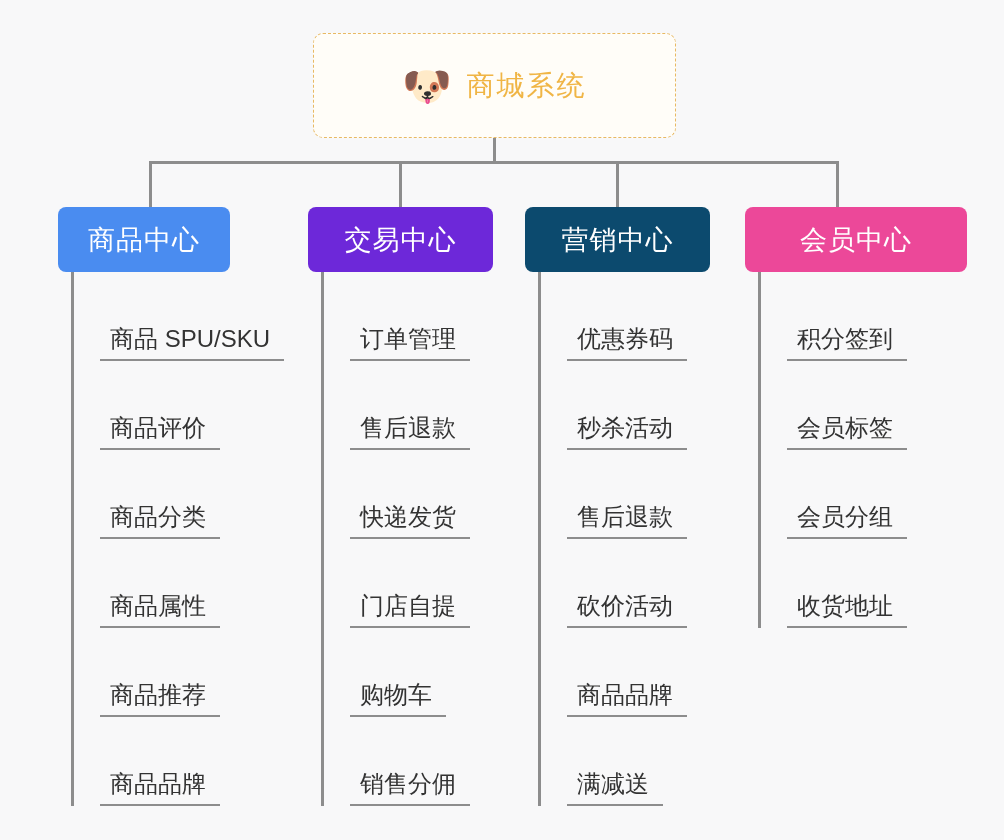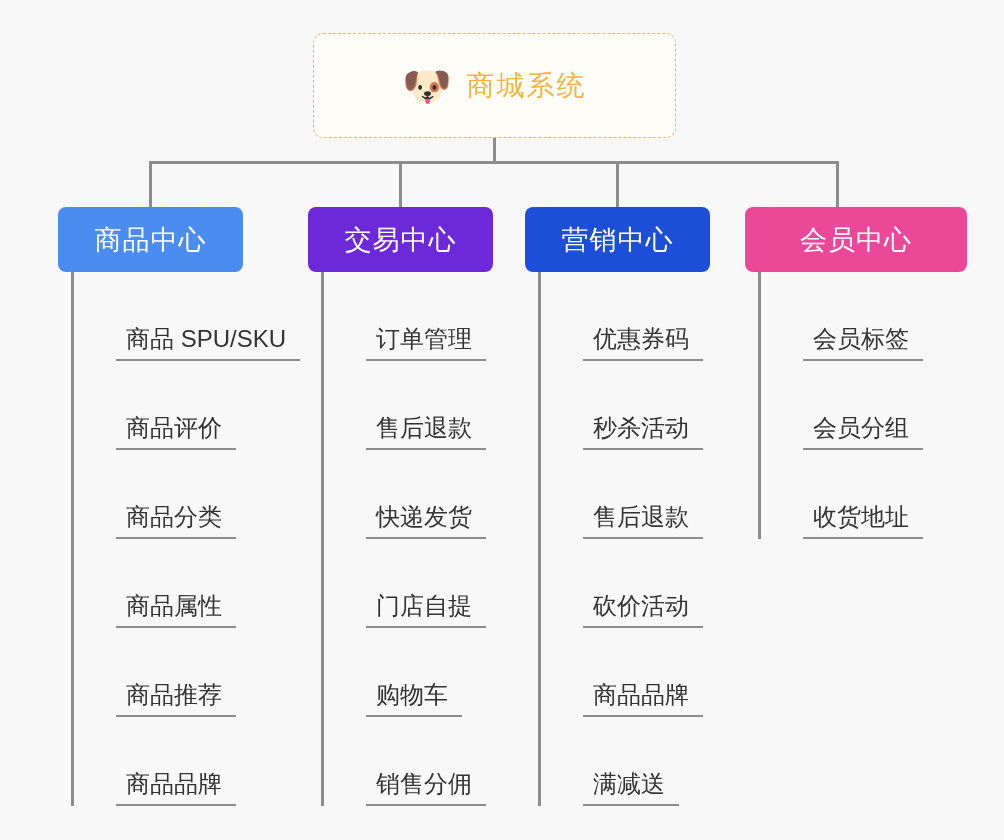--- a/index.html
+++ b/index.html
@@ -77,21 +77,20 @@
     position: relative;
     margin-left: 13px;
     border-left: 3px solid #8d8d8d;
     padding-top: 0;
   }
   .item {
     position: relative;
     height: 89px;
     display: flex;
     align-items: flex-end;
-    margin-left: 16px;
   }
   .item-label {
     display: inline-block;
     margin-left: 26px;
     padding: 0 14px 6px 10px;
     border-bottom: 2px solid #8d8d8d;
     font-size: 24px;
     color: #333333;
     white-space: nowrap;
     line-height: 1.15;
@@ -108,21 +107,21 @@
   </div>
 
   <div class="conn conn-v" style="left:493px; top:138px; height:26px;"></div>
   <div class="conn conn-h" style="left:149px; top:161px; width:690px;"></div>
   <div class="conn conn-v" style="left:149px; top:161px; height:46px;"></div>
   <div class="conn conn-v" style="left:399px; top:161px; height:46px;"></div>
   <div class="conn conn-v" style="left:616px; top:161px; height:46px;"></div>
   <div class="conn conn-v" style="left:836px; top:161px; height:46px;"></div>
 
   <div class="column" style="left:58px; width:250px;">
-    <div class="cat-header" style="width:185px; background:#4a8cf0;">
+    <div class="cat-header" style="width:172px; background:#4a8cf0;">
       <span>商品中心</span>
     </div>
     <div class="items">
       <div class="item">
           <span class="item-label">商品 SPU/SKU</span>
         </div>
       <div class="item">
           <span class="item-label">商品评价</span>
         </div>
       <div class="item">
@@ -160,21 +159,21 @@
       <div class="item">
           <span class="item-label">购物车</span>
         </div>
       <div class="item">
           <span class="item-label">销售分佣</span>
         </div>
     </div>
   </div>
 
   <div class="column" style="left:525px; width:220px;">
-    <div class="cat-header" style="width:185px; background:#1d4ed8;">
+    <div class="cat-header" style="width:185px; background:#0c4a6e;">
       <span>营销中心</span>
     </div>
     <div class="items">
       <div class="item">
           <span class="item-label">优惠券码</span>
         </div>
       <div class="item">
           <span class="item-label">秒杀活动</span>
         </div>
       <div class="item">
@@ -191,20 +190,23 @@
         </div>
     </div>
   </div>
 
   <div class="column" style="left:745px; width:200px;">
     <div class="cat-header" style="width:222px; background:#ec4899;">
       <span>会员中心</span>
     </div>
     <div class="items">
       <div class="item">
+          <span class="item-label">积分签到</span>
+        </div>
+      <div class="item">
           <span class="item-label">会员标签</span>
         </div>
       <div class="item">
           <span class="item-label">会员分组</span>
         </div>
       <div class="item">
           <span class="item-label">收货地址</span>
         </div>
     </div>
   </div>

